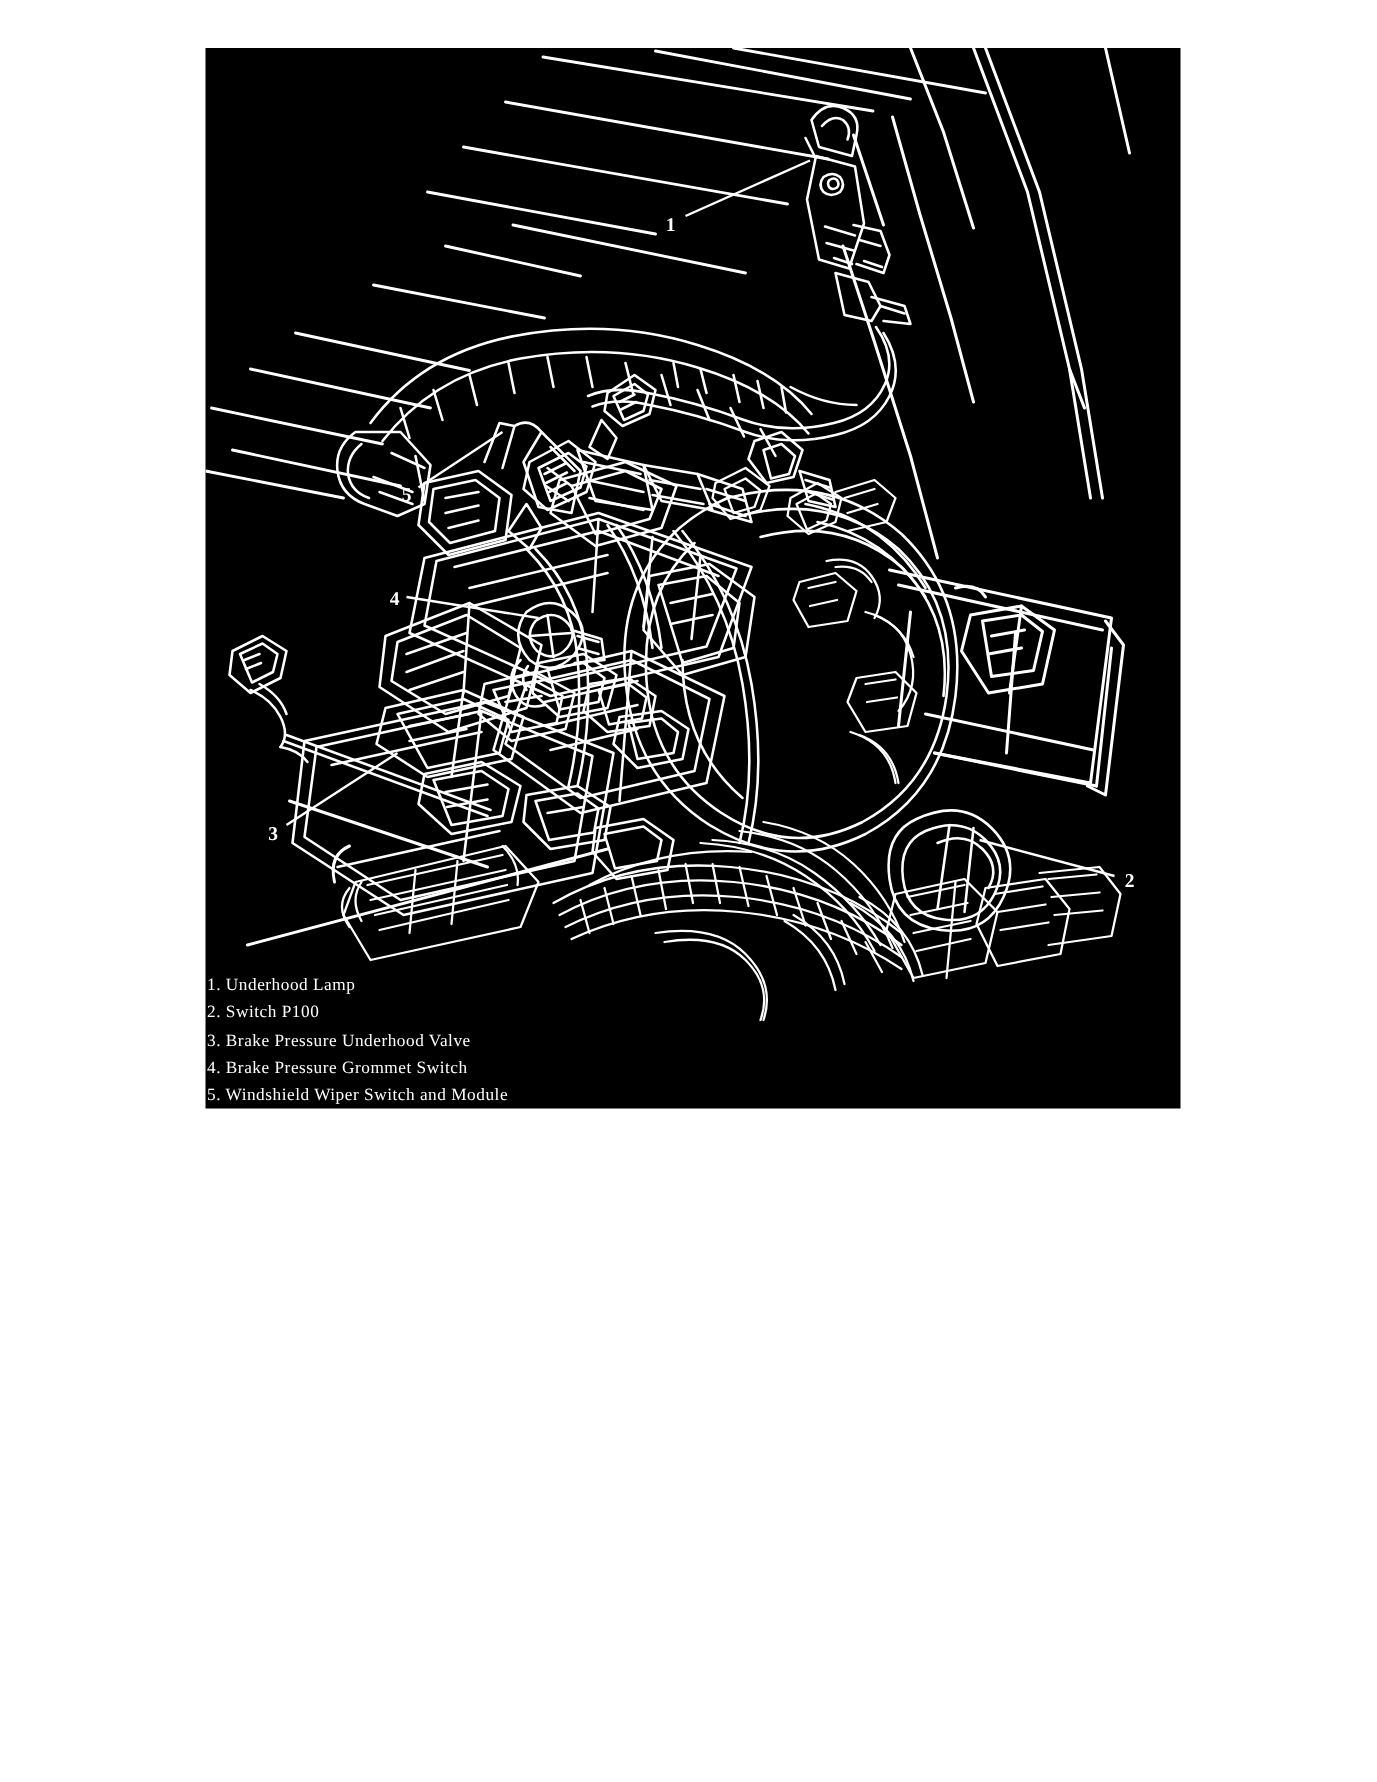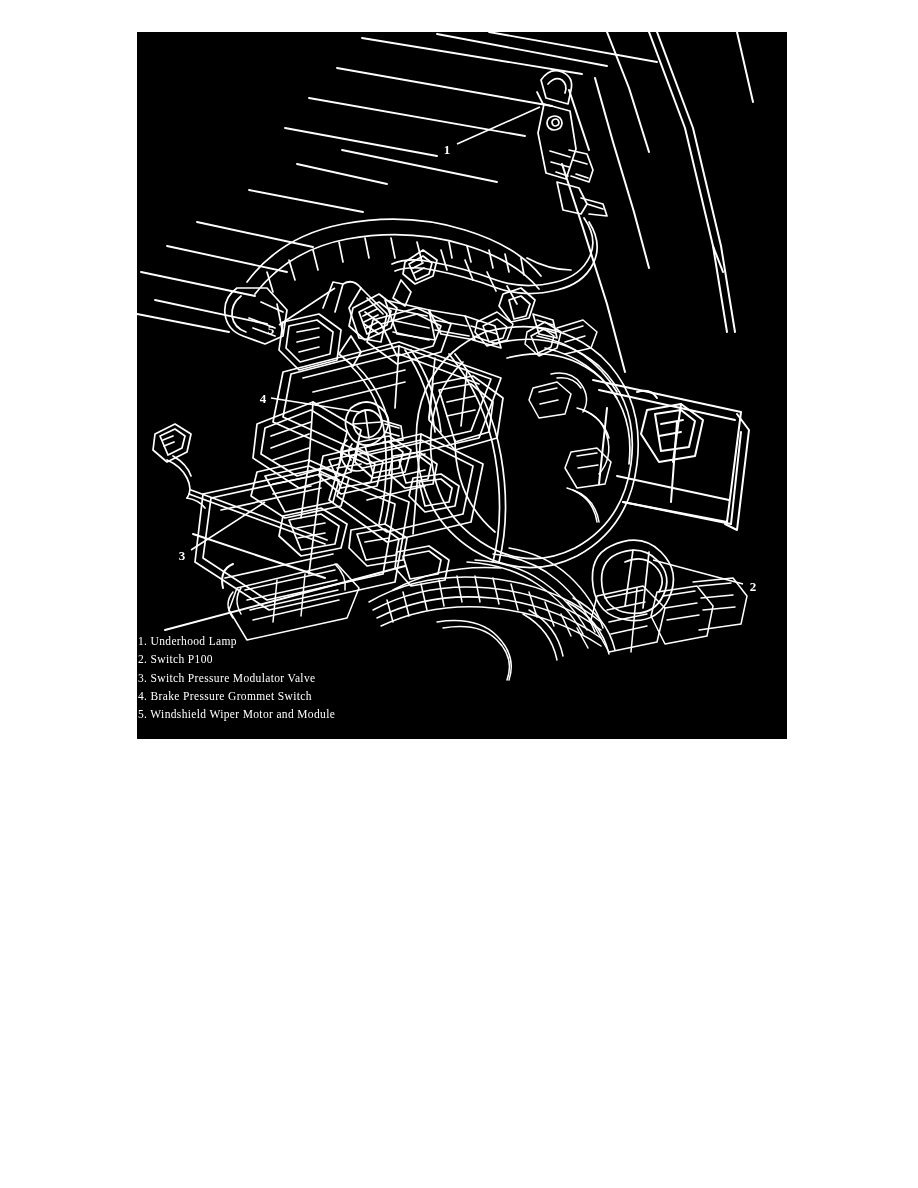--- a/index.html
+++ b/index.html
@@ -33,21 +33,21 @@
     position: absolute;
     left: 0;
     top: 0;
     width: 650px;
     height: 707px;
     display: block;
   }
   .legend {
     position: absolute;
     left: 1px;
-    top: 600px;
+    top: 616px;
     width: 640px;
     margin: 0;
     padding: 0;
     list-style: none;
   }
   .legend li {
     font-family: "Liberation Serif", "DejaVu Serif", serif;
     font-size: 11.5px;
     line-height: 18.3px;
     color: #ffffff;
@@ -442,27 +442,27 @@
       <li>
         <span class="num">1.</span>
         <span class="lbl">Underhood Lamp</span>
       </li>
       <li>
         <span class="num">2.</span>
         <span class="lbl">Switch P100</span>
       </li>
       <li>
         <span class="num">3.</span>
-        <span class="lbl">Switch Pressure Modulator Valve</span>
+        <span class="lbl">Brake Pressure Underhood Valve</span>
       </li>
       <li>
         <span class="num">4.</span>
         <span class="lbl">Brake Pressure Grommet Switch</span>
       </li>
       <li>
         <span class="num">5.</span>
-        <span class="lbl">Windshield Wiper Motor and Module</span>
+        <span class="lbl">Windshield Wiper Switch and Module</span>
       </li>
     </ul>
 
   </div>
 
 </div>
 
 </body></html>

